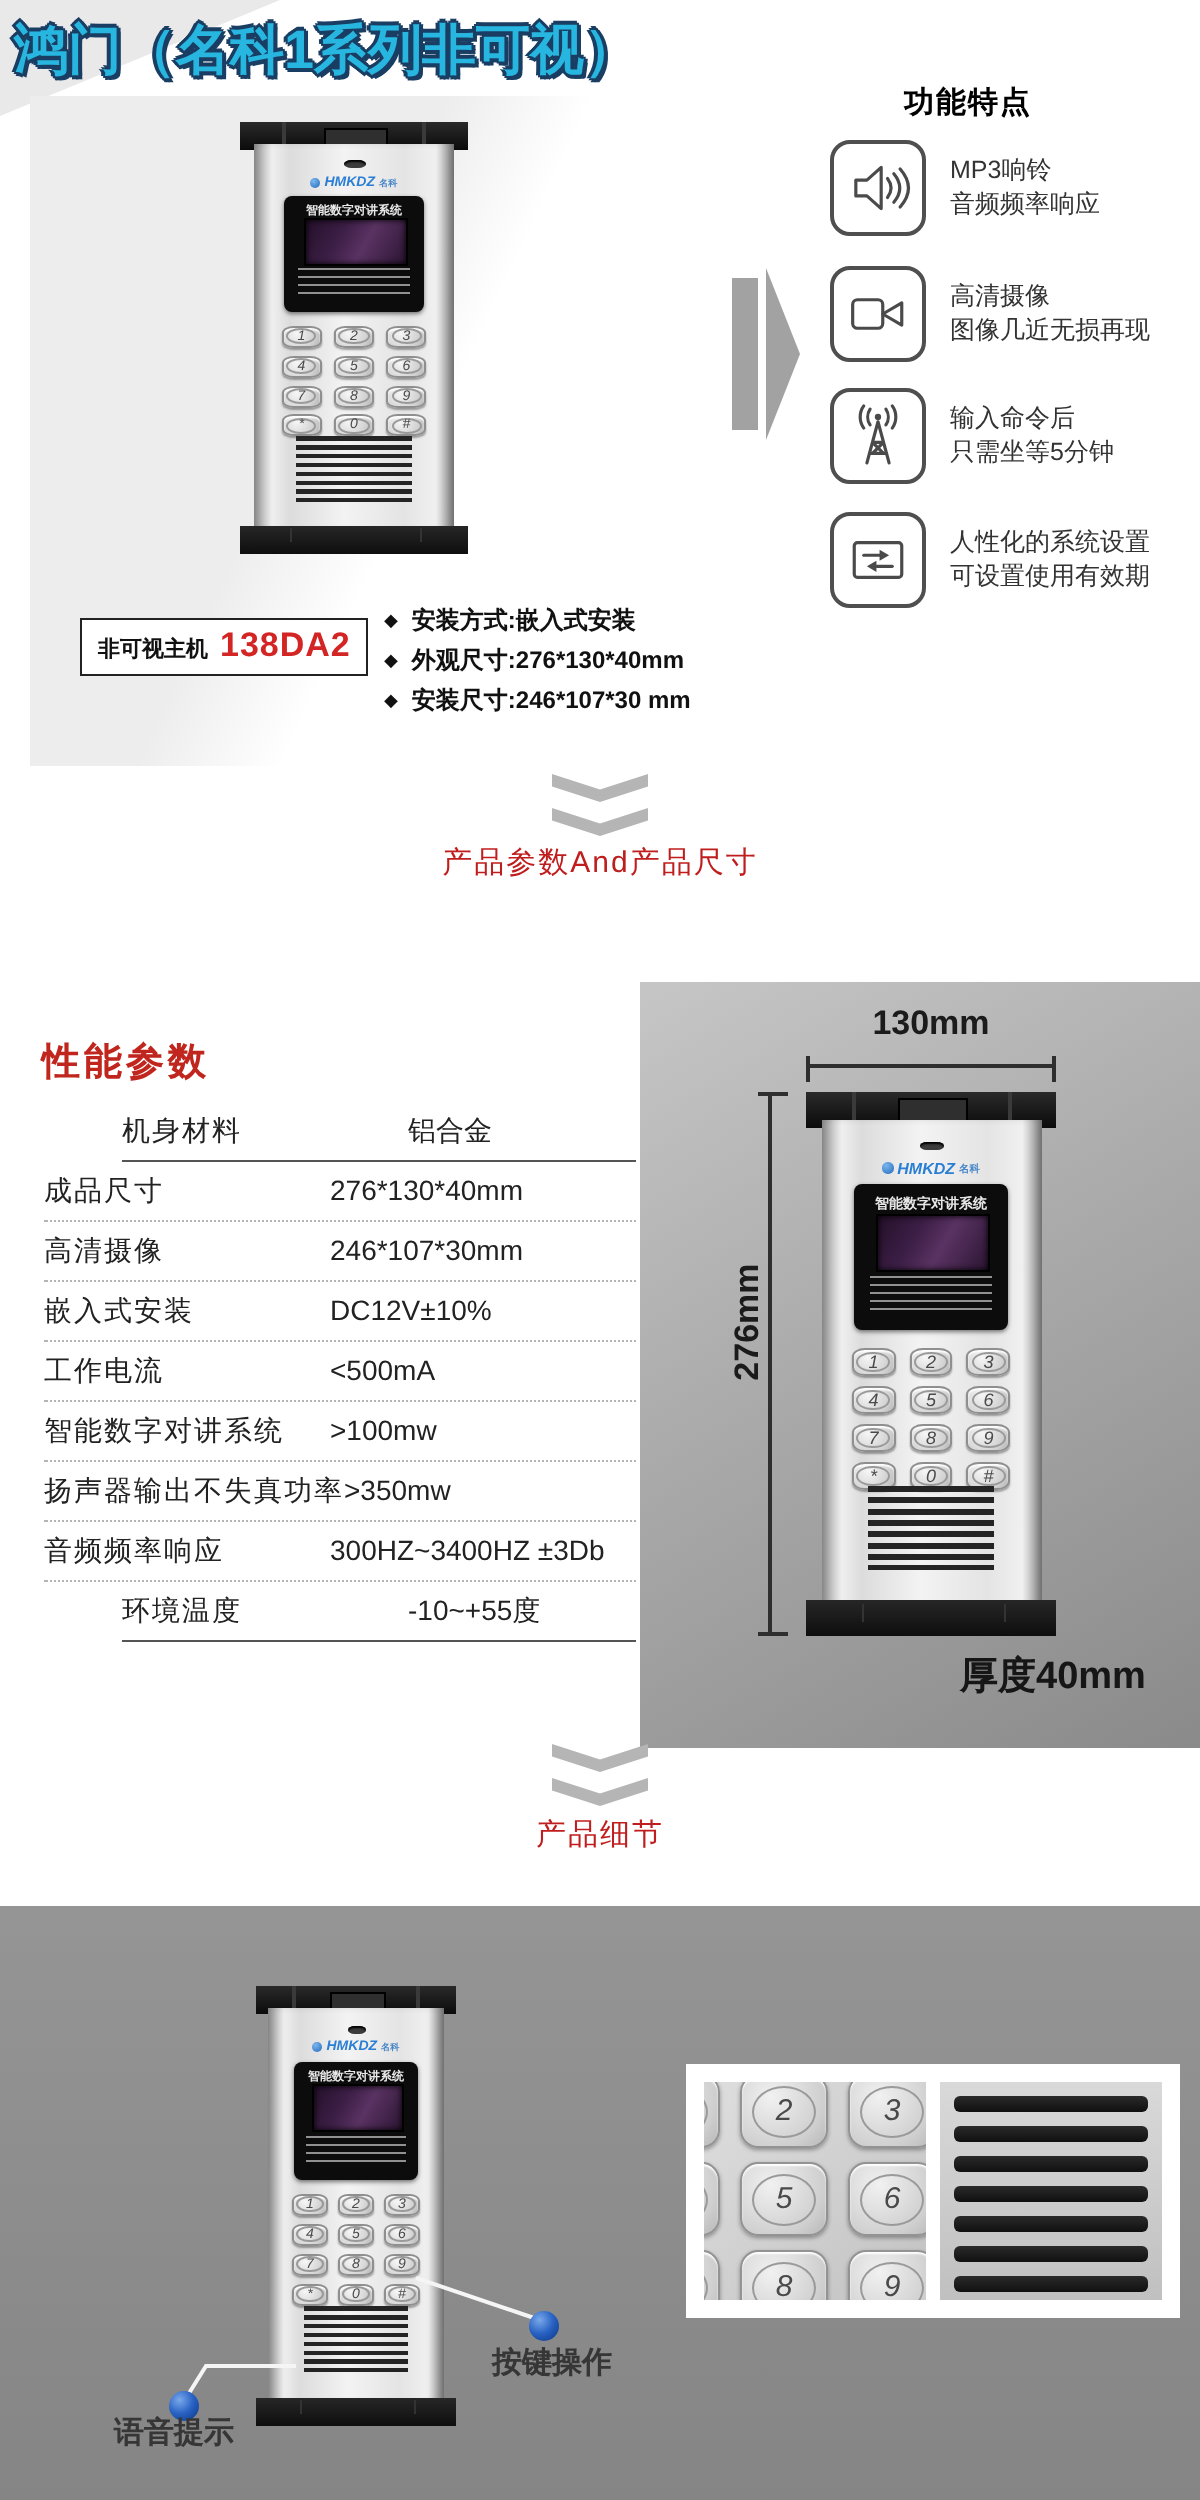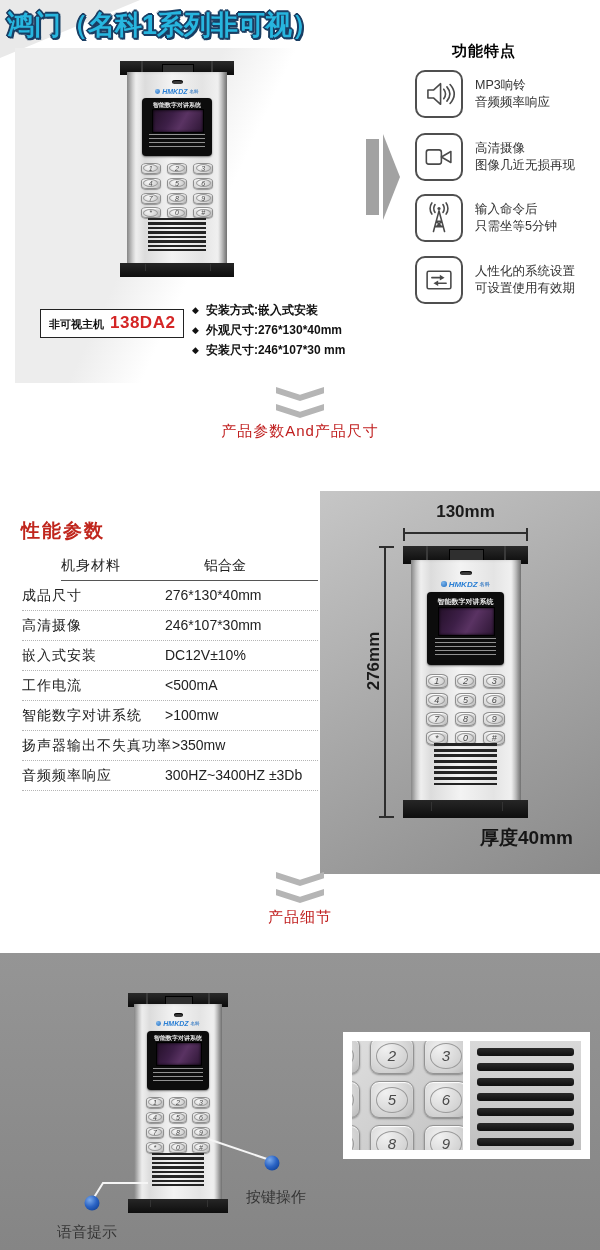--- a/index.html
+++ b/index.html
@@ -118,21 +118,21 @@
   .tile-keys-inner{position:absolute;left:-36px;top:-4px;display:grid;
     grid-template-columns:repeat(3,44px);grid-template-rows:repeat(3,37px);column-gap:10px;row-gap:7px;}
   .detail-key{background:radial-gradient(circle at 35% 30%,#f1f1f1,#cfcfcf 70%,#b8b8b8);
     border:1px solid #939393;border-radius:9px;display:flex;align-items:center;justify-content:center;
     box-shadow:0 1px 2px rgba(0,0,0,.35),inset 0 1px 1px #fff;}
   .detail-key span{display:flex;align-items:center;justify-content:center;width:30px;height:24px;
     border:1px solid #9a9a9a;border-radius:50%;color:#4a4a4a;font-size:15px;font-style:italic;}
   .tile-grille{background:linear-gradient(180deg,#d9d9d9,#c0c0c0);}
   .grille-bar{height:8px;background:linear-gradient(180deg,#2a2a2a,#101010);border-radius:3px;margin:7px 7px 0 7px;}
   .callout-svg{position:absolute;left:0;top:0;width:600px;height:297px;}
-  .callout-label{position:absolute;font-size:15px;font-weight:normal;color:#363636;white-space:nowrap;margin-top:16px;}
+  .callout-label{position:absolute;font-size:15px;font-weight:bold;color:#363636;white-space:nowrap;}
   #voice-label{left:57px;top:254px;}
   #keys-label{left:246px;top:219px;}
 </style>
 </head>
 <body>
 
 <div id="canvas">
 
   <div class="corner-shade"></div>
   <div class="hero-backdrop"></div>
@@ -315,20 +315,24 @@
       <span class="val">&gt;100mw</span>
     </div>
     <div class="perf-row rule-dot">
       <span class="lbl">扬声器输出不失真功率</span>
       <span class="val">&gt;350mw</span>
     </div>
     <div class="perf-row rule-dot">
       <span class="lbl">音频频率响应</span>
       <span class="val">300HZ~3400HZ ±3Db</span>
     </div>
+    <div class="perf-row rule-solid">
+      <span class="lbl">环境温度</span>
+      <span class="val">-10~+55度</span>
+    </div>
   </div>
 
   <div class="dim-panel">
     <div class="dim-width-label">130mm</div>
     <div class="dim-hline"></div>
     <div class="dim-vline"></div>
     <div class="dim-height-label">276mm</div>
     <div id="dim-device" class="device">
         <div class="dev-cap"></div>
         <div class="dev-body">

